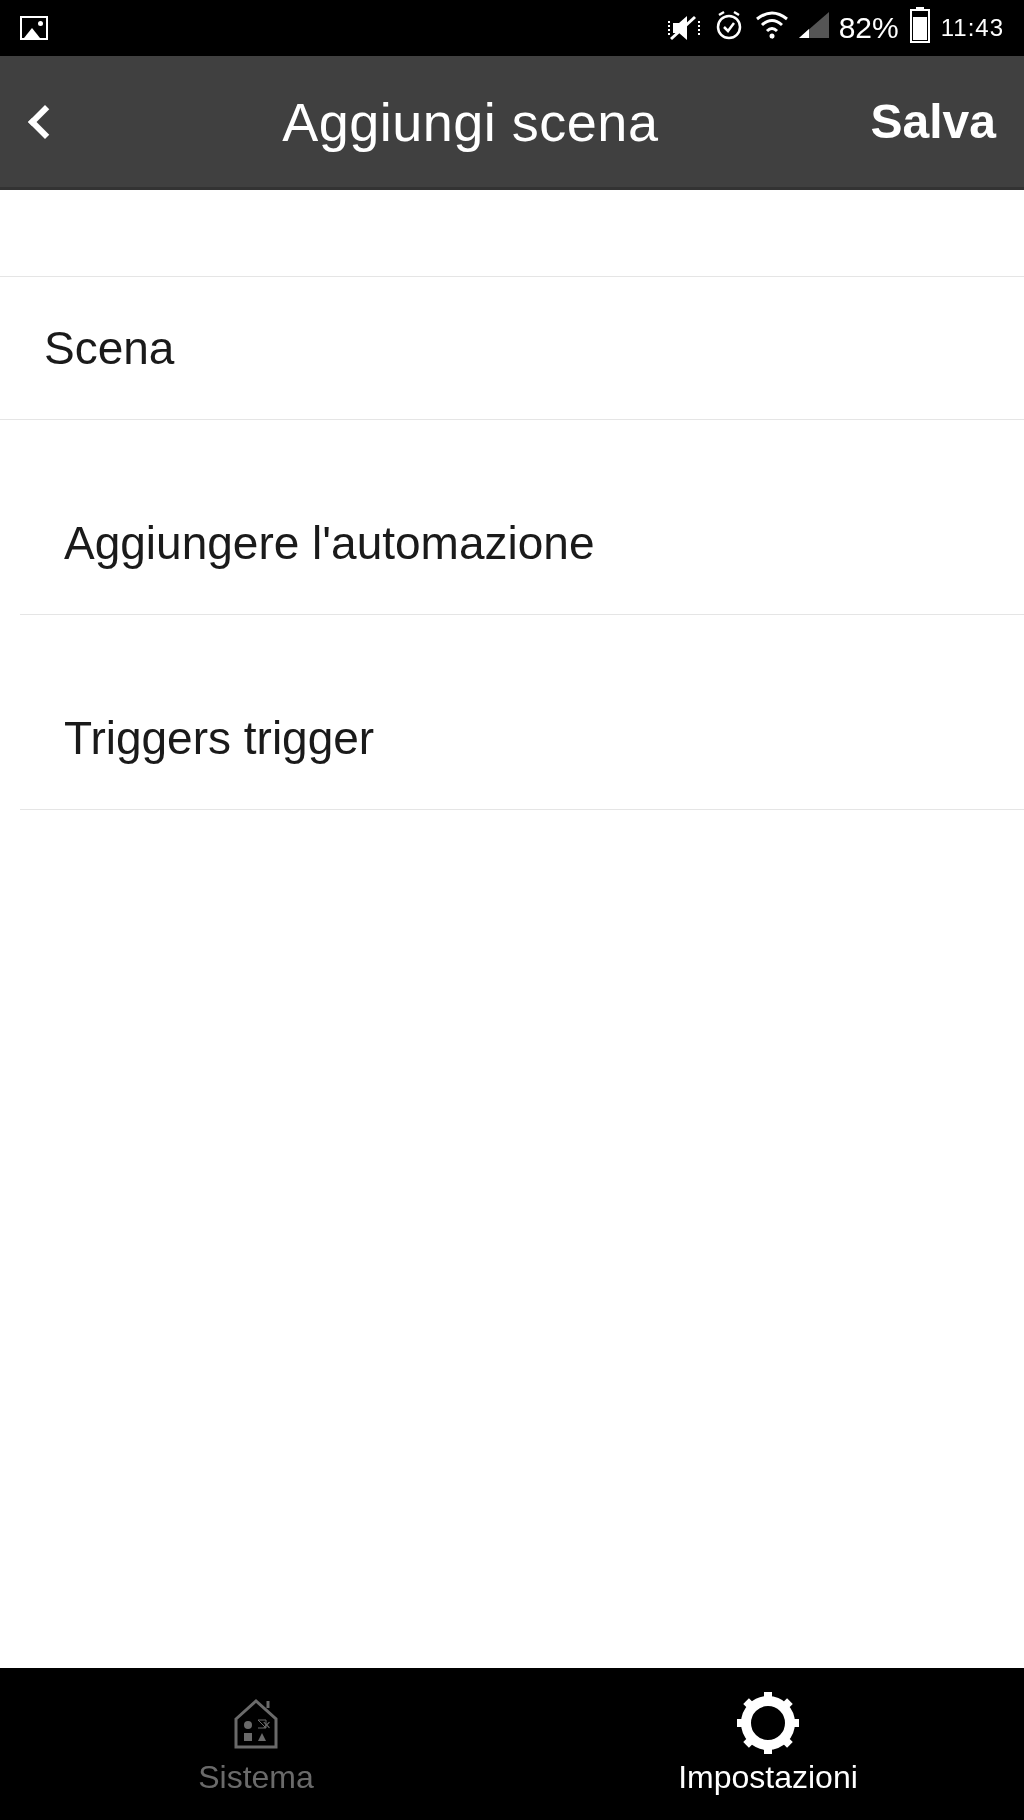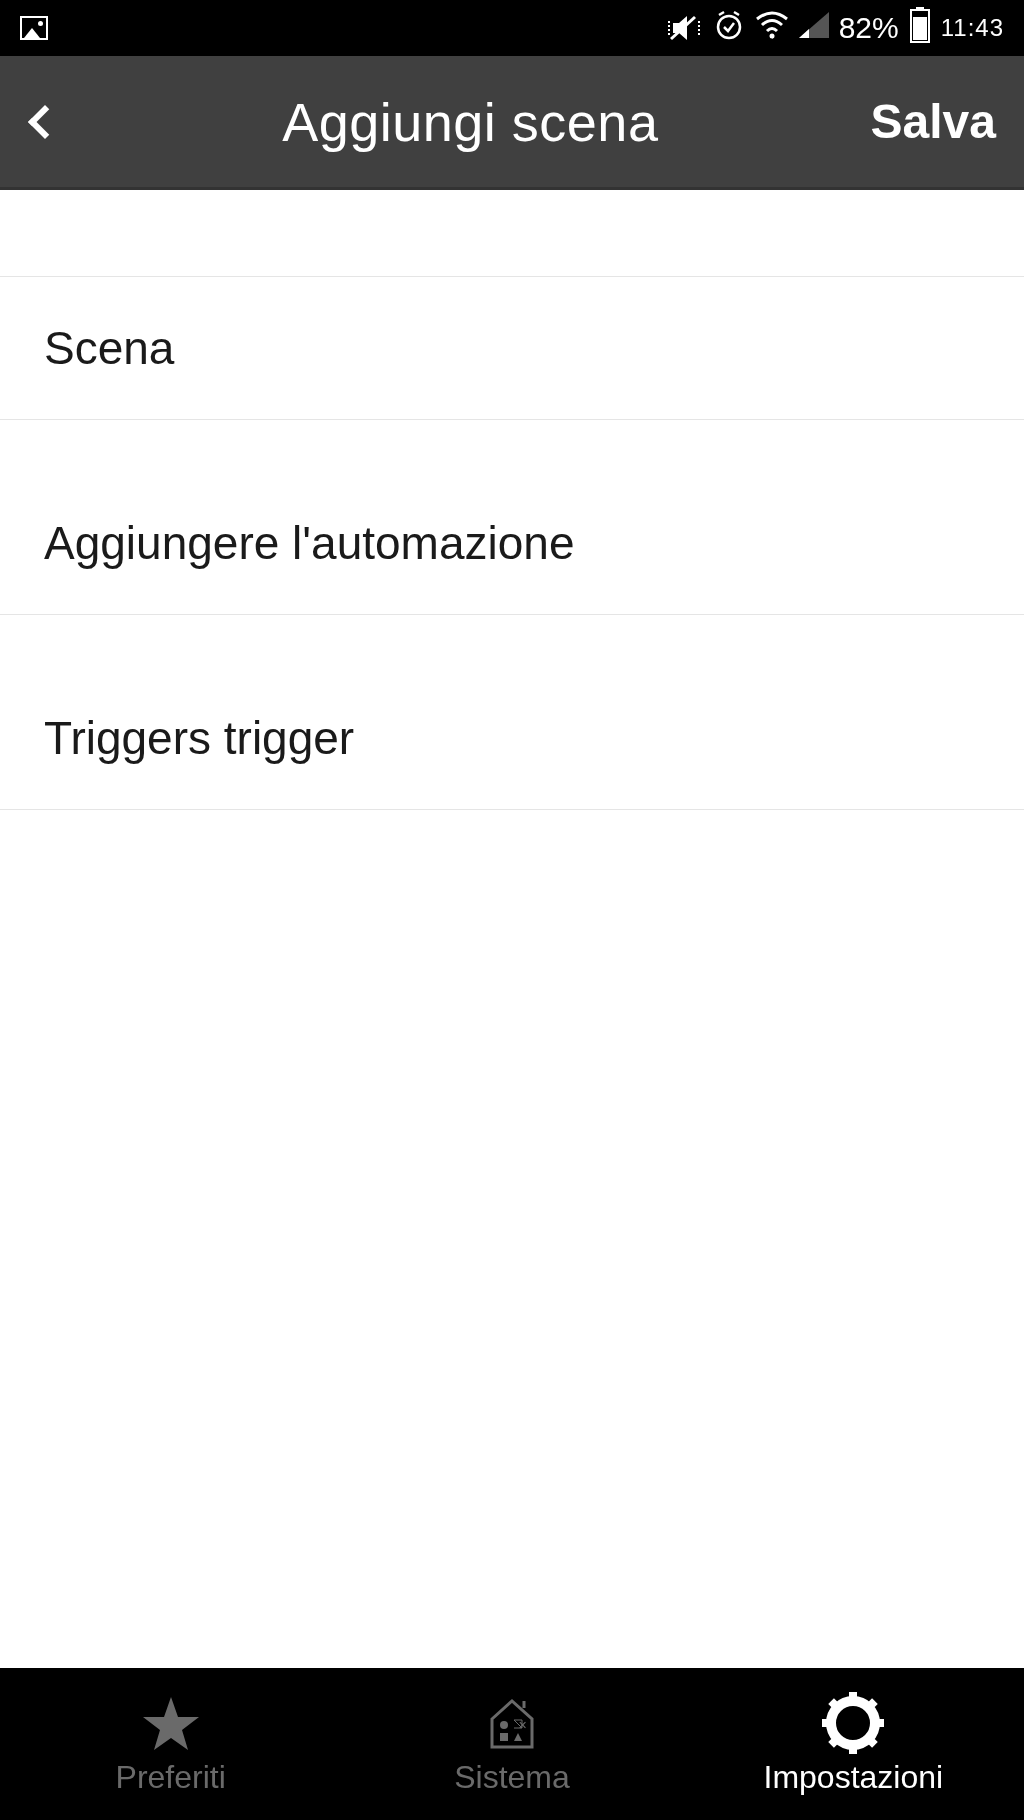--- a/index.html
+++ b/index.html
@@ -107,20 +107,21 @@
       font-size: 46px;
       color: #888;
       padding: 50px 44px 26px 44px;
       border-bottom: 1px solid #e0e0e0;
     }
     .list-item {
       font-size: 46px;
       color: #1a1a1a;
       padding: 44px 44px;
       cursor: pointer;
+      margin-left: 20px;
     }
 
     .bottom-nav {
       position: absolute;
       left: 0; right: 0; bottom: 0;
       height: 152px;
       background: #000;
       display: flex;
     }
     .nav-item {
@@ -214,28 +215,20 @@
 
   <div class="list-item row-border-bottom">Aggiungere l'automazione</div>
 
   <div class="gap48"></div>
 
   <div class="list-item row-border-bottom">Triggers trigger</div>
 
 </div>
 
 <div class="bottom-nav">
-  <div class="nav-item inactive">
-    <div class="nav-icon">
-      <svg width="60" height="60" viewBox="0 0 60 60">
-          <path d="M30 4 L37 24 L58 24 L41 37 L47 57 L30 45 L13 57 L19 37 L2 24 L23 24 Z" fill="#6a6a6a"></path>
-        </svg>
-    </div>
-    <div class="nav-label">Preferiti</div>
-  </div>
   <div class="nav-item inactive">
     <div class="nav-icon">
       <svg width="60" height="60" viewBox="0 0 60 60">
         <path d="M10 26 L30 8 L50 26 L50 54 L10 54 Z" stroke="#6a6a6a" stroke-width="3" fill="none"></path>
         <line x1="42" y1="8" x2="42" y2="15" stroke="#6a6a6a" stroke-width="3"></line>
         <circle cx="22" cy="32" r="4" fill="#6a6a6a"></circle>
         <path d="M32 27 L40 27 L40 35 Z M32 35 L40 35 L32 27" stroke="#6a6a6a" stroke-width="1" fill="none"></path>
         <text x="36" y="36" font-size="11" fill="#6a6a6a">✕</text>
         <rect x="18" y="40" width="8" height="8" fill="#6a6a6a"></rect>
         <path d="M32 48 L40 48 L36 40 Z" fill="#6a6a6a"></path>

